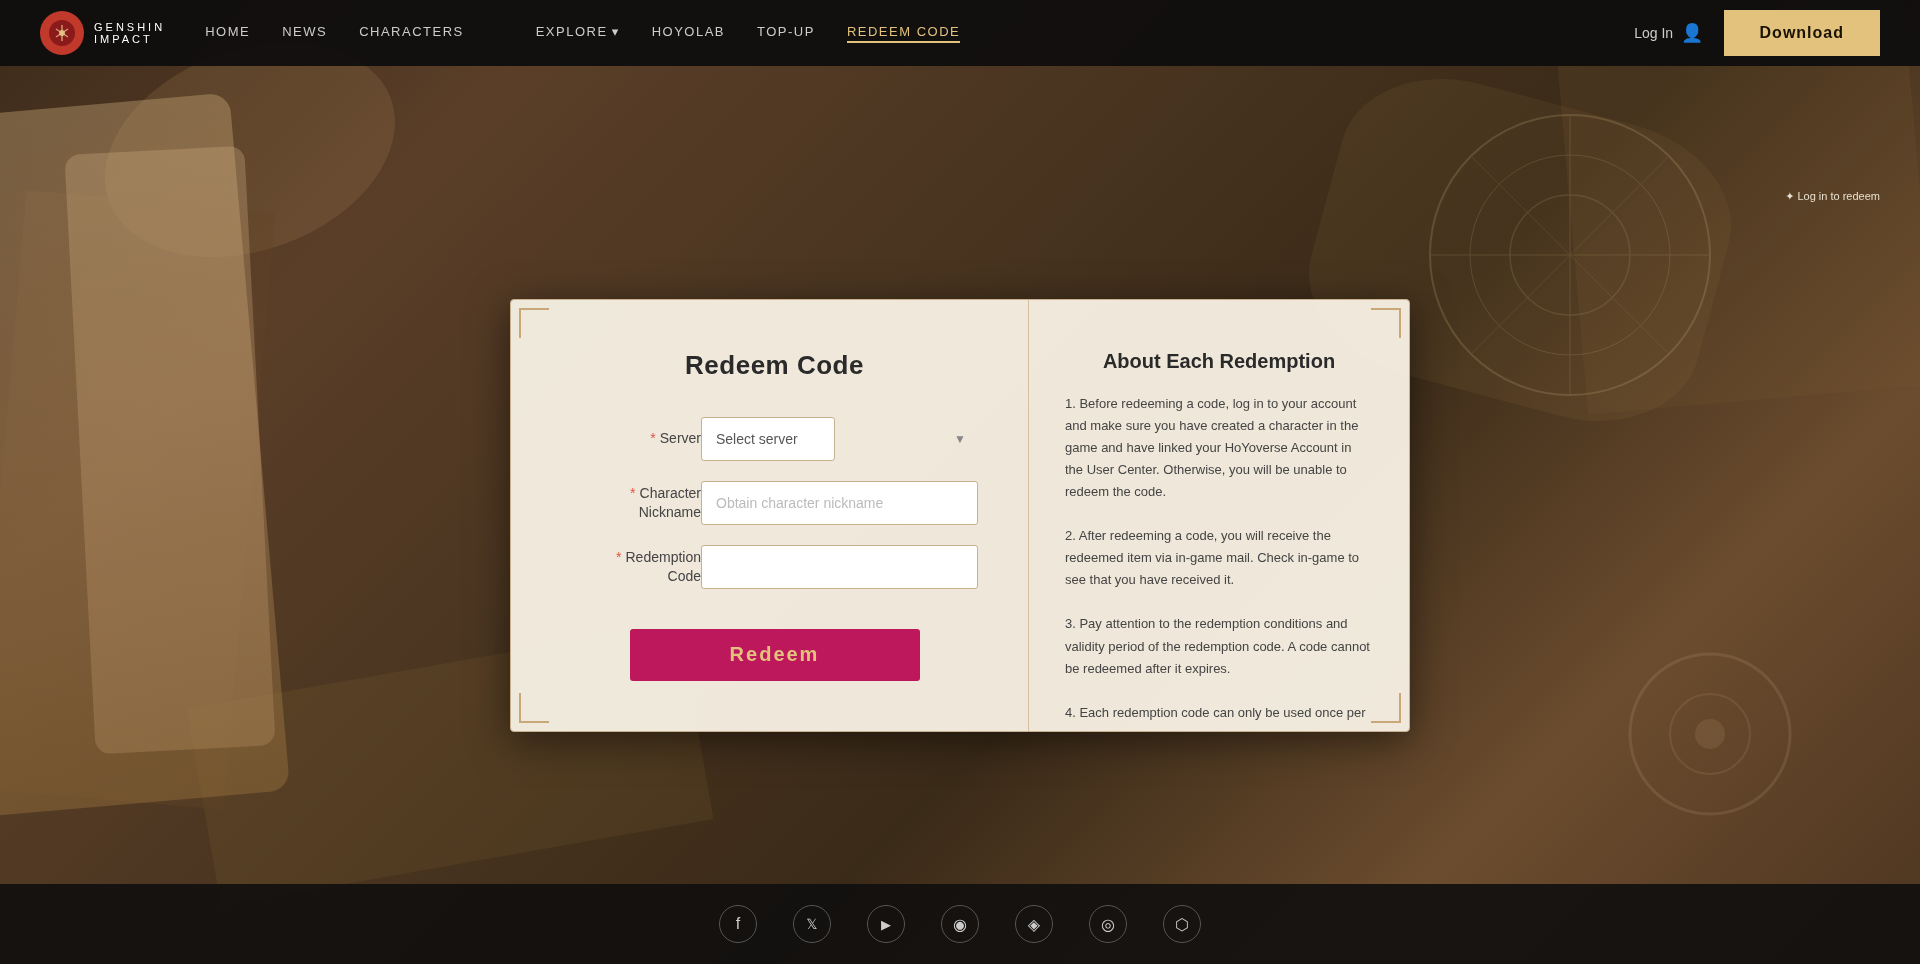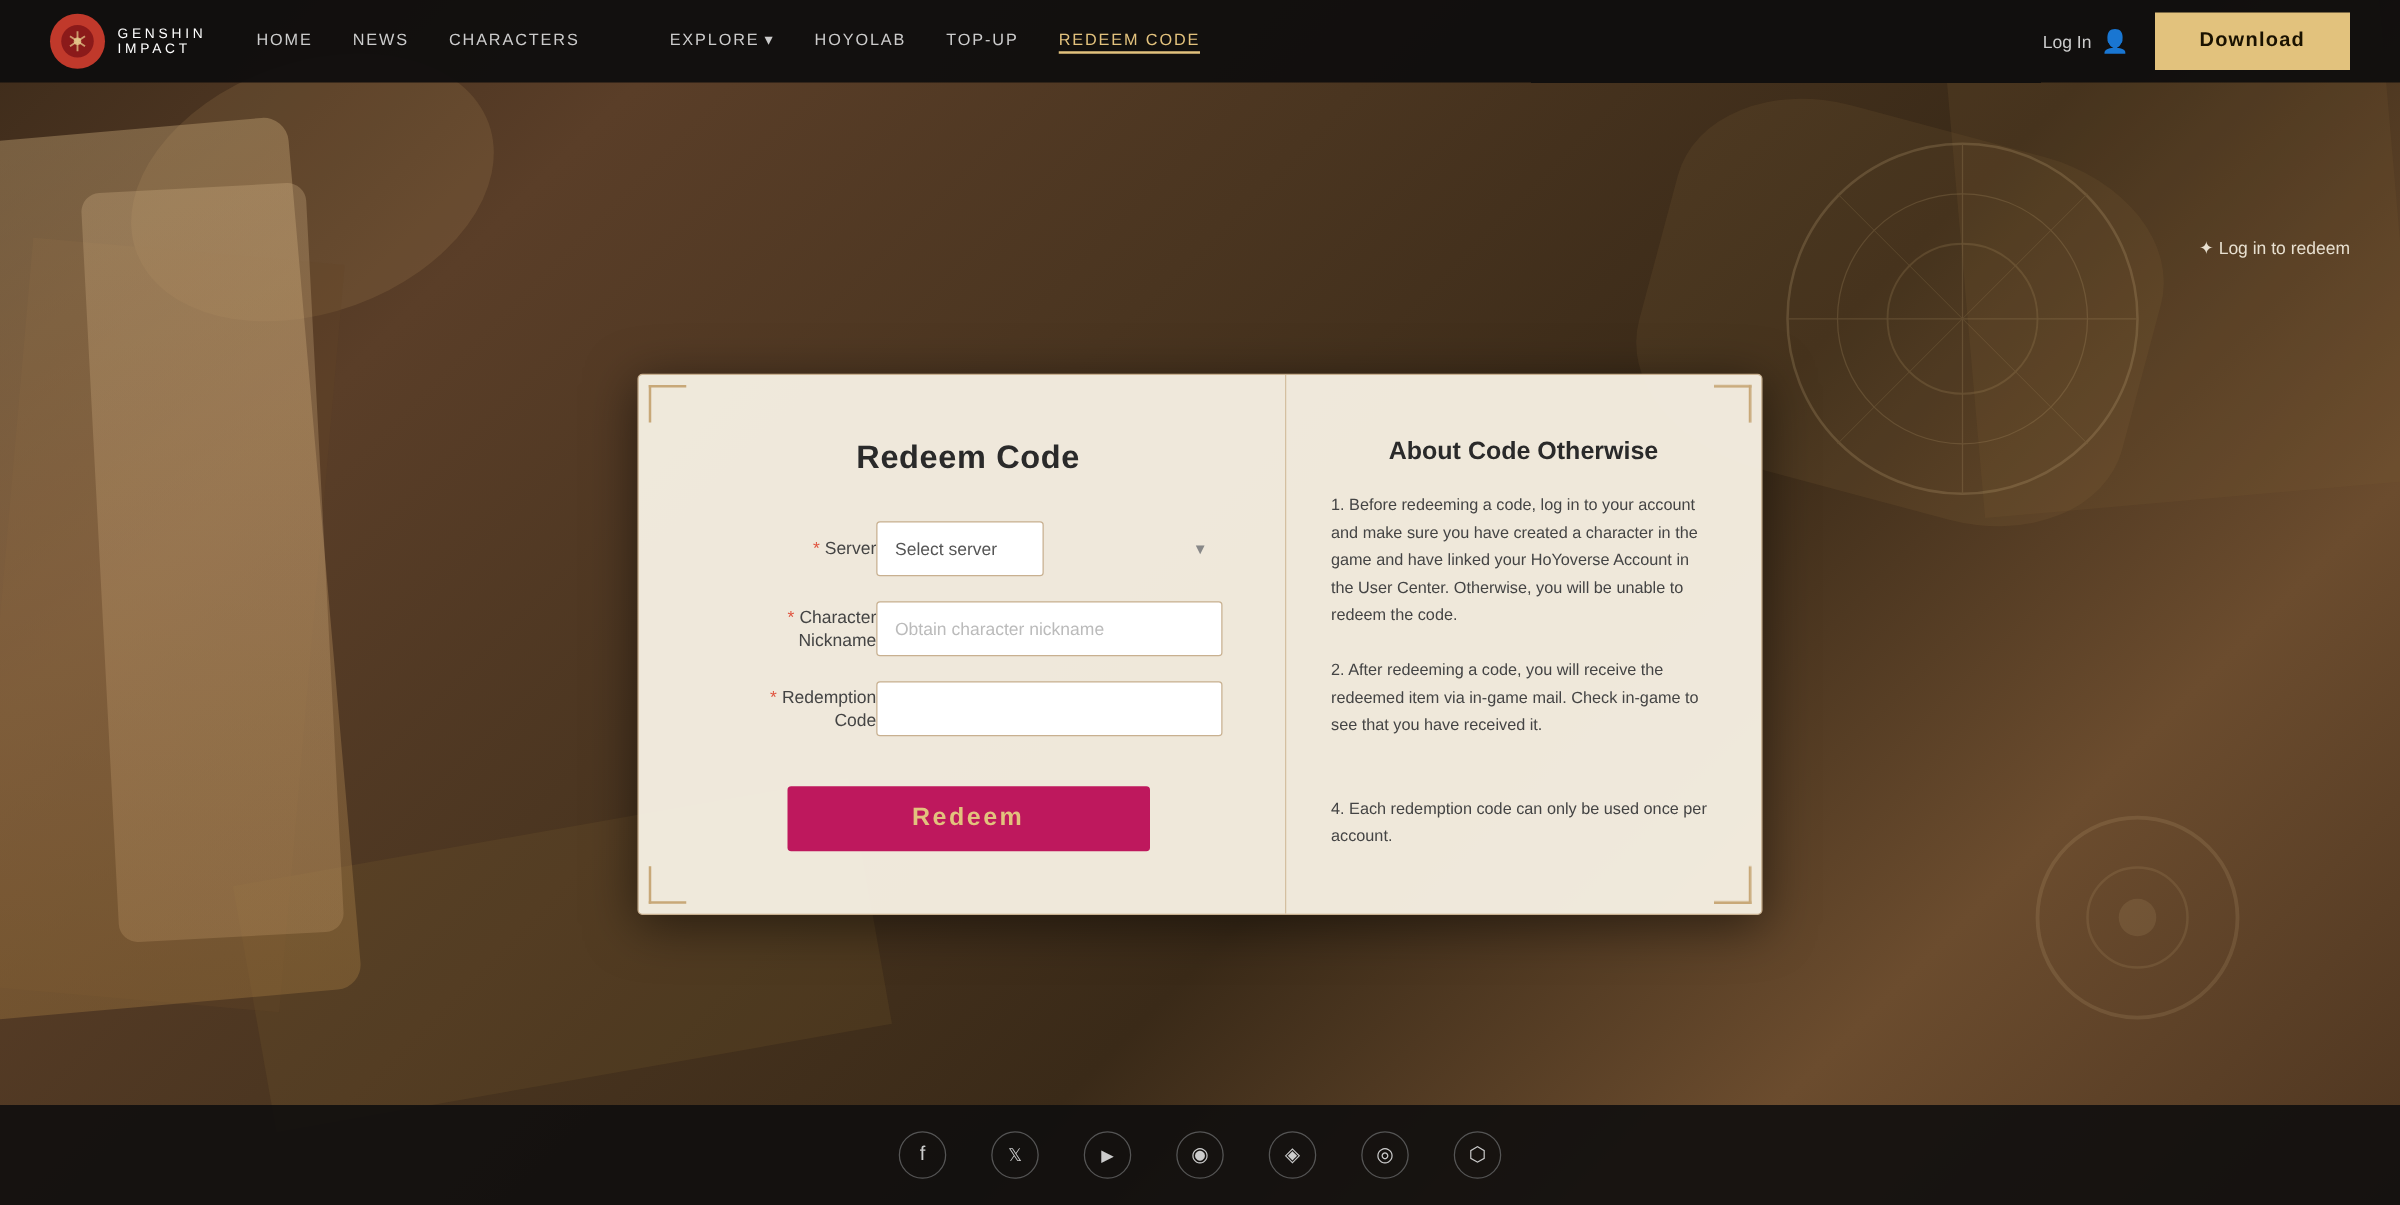--- a/index.html
+++ b/index.html
@@ -39,21 +39,21 @@
     .bg-shape3 { position: absolute; bottom: 100px; left: 200px; width: 500px; height: 200px; background: rgba(160,120,60,0.12); transform: rotate(-10deg); }
     .bg-shape4 { position: absolute; top: 200px; left: 0; width: 250px; height: 600px; background: rgba(100,70,40,0.3); transform: rotate(5deg); }
     .bg-shape5 { position: absolute; top: 0; right: 0; width: 350px; height: 400px; background: rgba(120,90,50,0.2); transform: rotate(-5deg); }
     
     .bg-scroll { position: absolute; left: 0; top: 100px; width: 320px; height: 700px; background: linear-gradient(180deg, #c8a878 0%, #b89060 50%, #a07840 100%); opacity: 0.4; transform: rotate(-5deg) translateX(-60px); border-radius: 20px; }
     .bg-scroll2 { position: absolute; left: 80px; top: 150px; width: 180px; height: 600px; background: linear-gradient(180deg, #d4b488 0%, #c09868 100%); opacity: 0.3; transform: rotate(-3deg); border-radius: 15px; }
 
     
     .login-redeem-bar {
       position: absolute; top: 190px; right: 40px;
-      color: #e8e0d0; font-size: 14px; cursor: pointer;
+      color: #e8e0d0; font-size: 11px; cursor: pointer;
       display: flex; align-items: center; gap: 6px;
     }
 
     
     .redeem-card {
       position: relative; z-index: 10;
       background: rgba(245, 238, 225, 0.97);
       border: 1px solid #c8b090;
       border-radius: 4px;
       width: 900px;
@@ -245,26 +245,27 @@
         </label>
         <input type="text" class="form-input code-input" style="">
       </div>
 
       <div class="redeem-btn-wrapper">
         <button class="redeem-btn">Redeem</button>
       </div>
     </div>
 
     <div class="right-panel">
-      <h3 class="right-title">About Code Otherwise</h3>
+      <h3 class="right-title">About Each Redemption</h3>
       <div class="right-text">
         <p>1. Before redeeming a code, log in to your account and make sure you have created a character in the game and have linked your HoYoverse Account in the User Center. Otherwise, you will be unable to redeem the code.</p>
         <br>
         <p>2. After redeeming a code, you will receive the redeemed item via in-game mail. Check in-game to see that you have received it.</p>
         <br>
+        <p>3. Pay attention to the redemption conditions and validity period of the redemption code. A code cannot be redeemed after it expires.</p>
         <br>
         <p>4. Each redemption code can only be used once per account.</p>
       </div>
     </div>
   </div>
 
   <div class="footer">
     <a class="social-icon" href="#">
       <span>f</span>
     </a>

